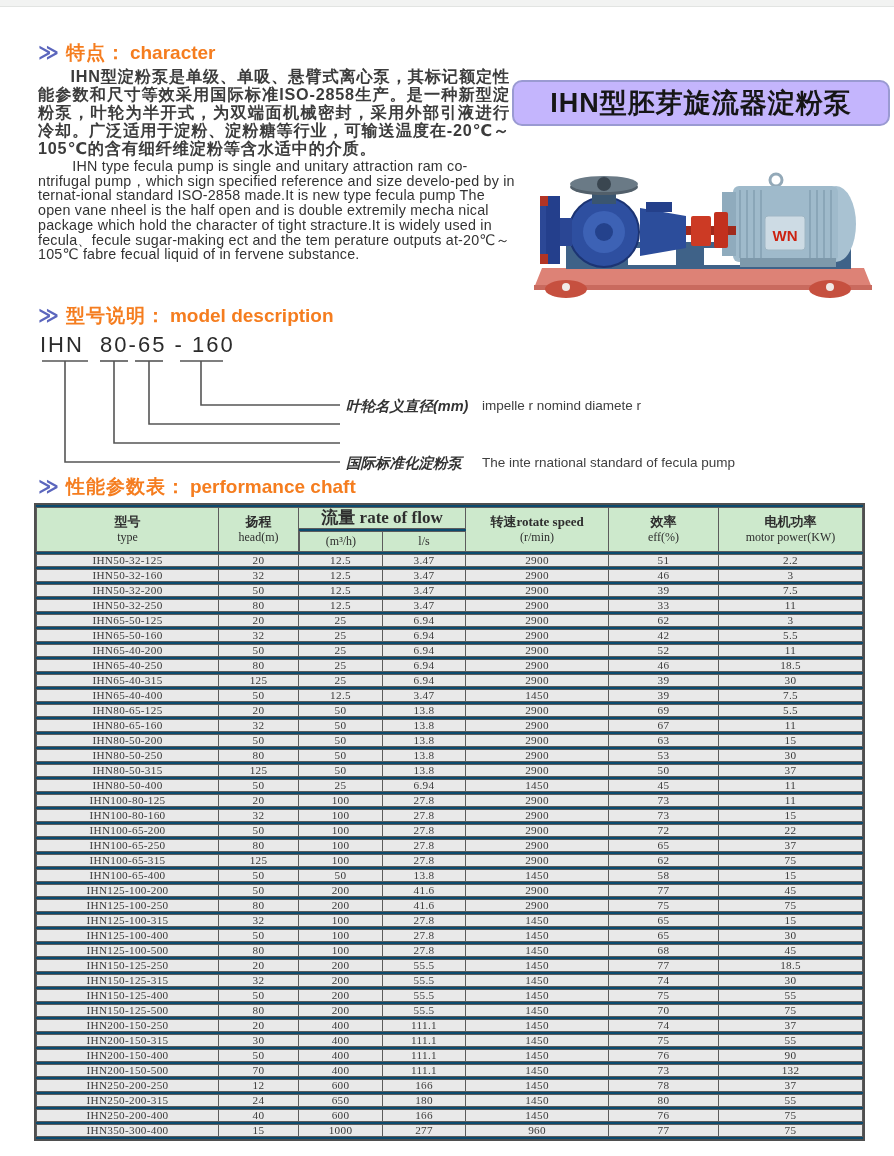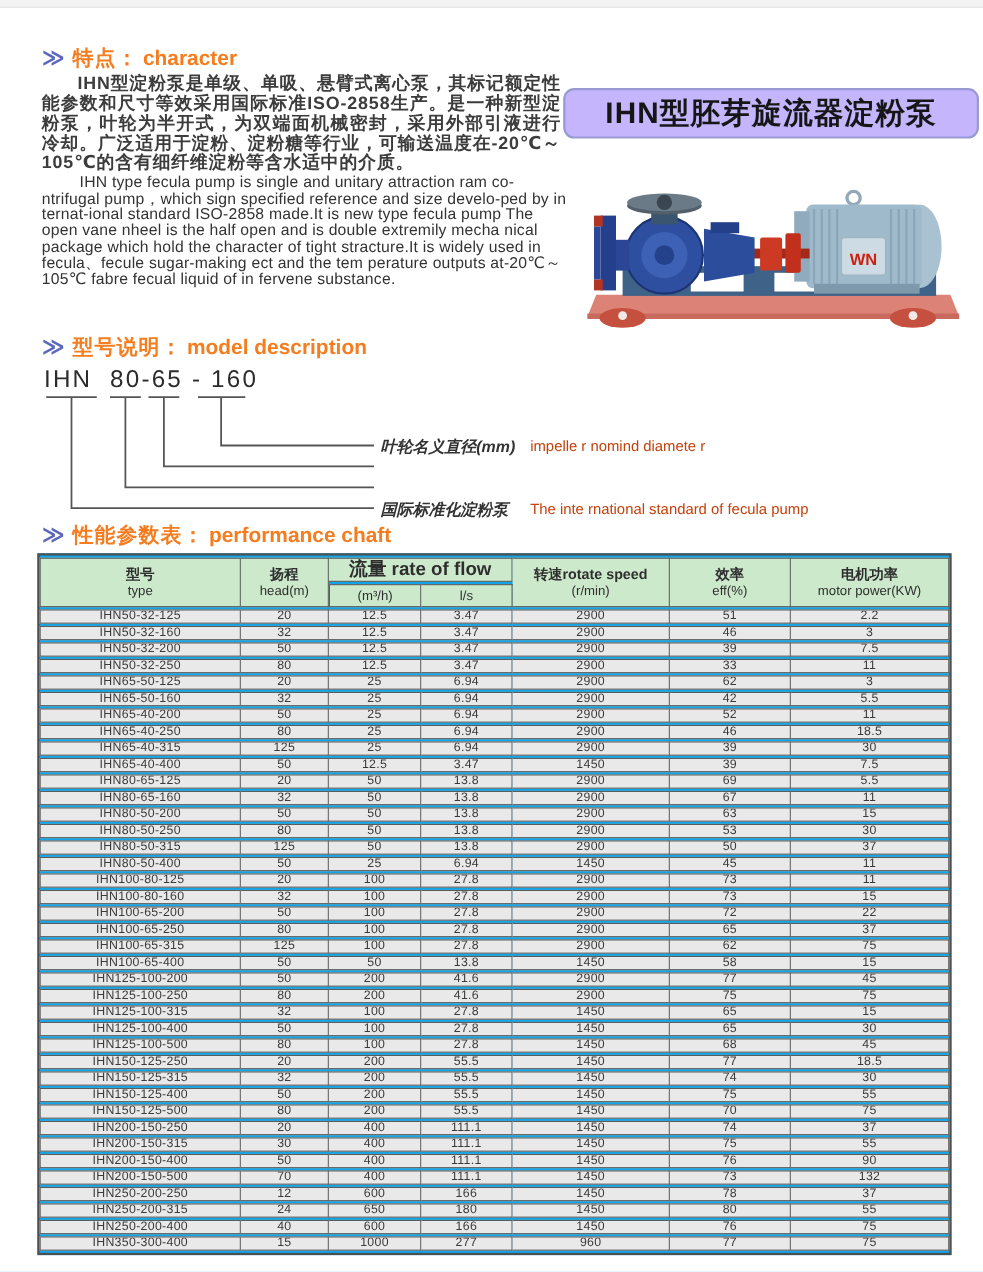--- a/index.html
+++ b/index.html
@@ -37,27 +37,27 @@
 
   
   .model-diagram{position:absolute;left:40px;top:332px;width:822px;height:145px;}
   .model-code{
     position:absolute;left:0;top:0;font-size:22px;font-weight:500;color:#2b2b2b;
     letter-spacing:2px;white-space:pre;
   }
   .model-lines{position:absolute;left:0;top:26px;}
   .mlabel{position:absolute;left:0;width:822px;height:18px;}
   .mlabel-zh{position:absolute;left:306px;top:0;font-size:14.5px;font-weight:600;color:#333;white-space:nowrap;font-style:italic;}
-  .mlabel-en{position:absolute;left:442px;top:1px;font-size:13.5px;font-weight:500;color:#c2410c;white-space:nowrap;text-align:center;}
+  .mlabel-en{position:absolute;left:442px;top:1px;font-size:13.5px;font-weight:500;color:#404040;white-space:nowrap;text-align:center;}
 
   
   .perf-table{
     position:absolute;left:34px;top:503px;width:827px;
     border-collapse:separate;border-spacing:0 2px;table-layout:fixed;
-    border:2px solid #4f4f4f;background:#0ea5e9;
+    border:2px solid #4f4f4f;background:#0c4a6e;font-family:Liberation Serif, serif;
   }
   .perf-table th,.perf-table td{
     border-top:1px solid #5c5c5c;border-bottom:1px solid #5c5c5c;border-right:1px solid #5c5c5c;
     text-align:center;padding:0;overflow:hidden;
   }
   .perf-table th:first-child,.perf-table td:first-child{border-left:1px solid #5c5c5c;}
   .perf-table th{background:#cde9cc;color:#2e2e2e;padding:2px 0;}
   .th-zh{font-size:13px;font-weight:bold;line-height:16px;}
   .th-en{font-size:12px;font-weight:500;line-height:15px;text-align:center;}
   .th-one{font-size:17px;font-weight:600;line-height:16px;}

